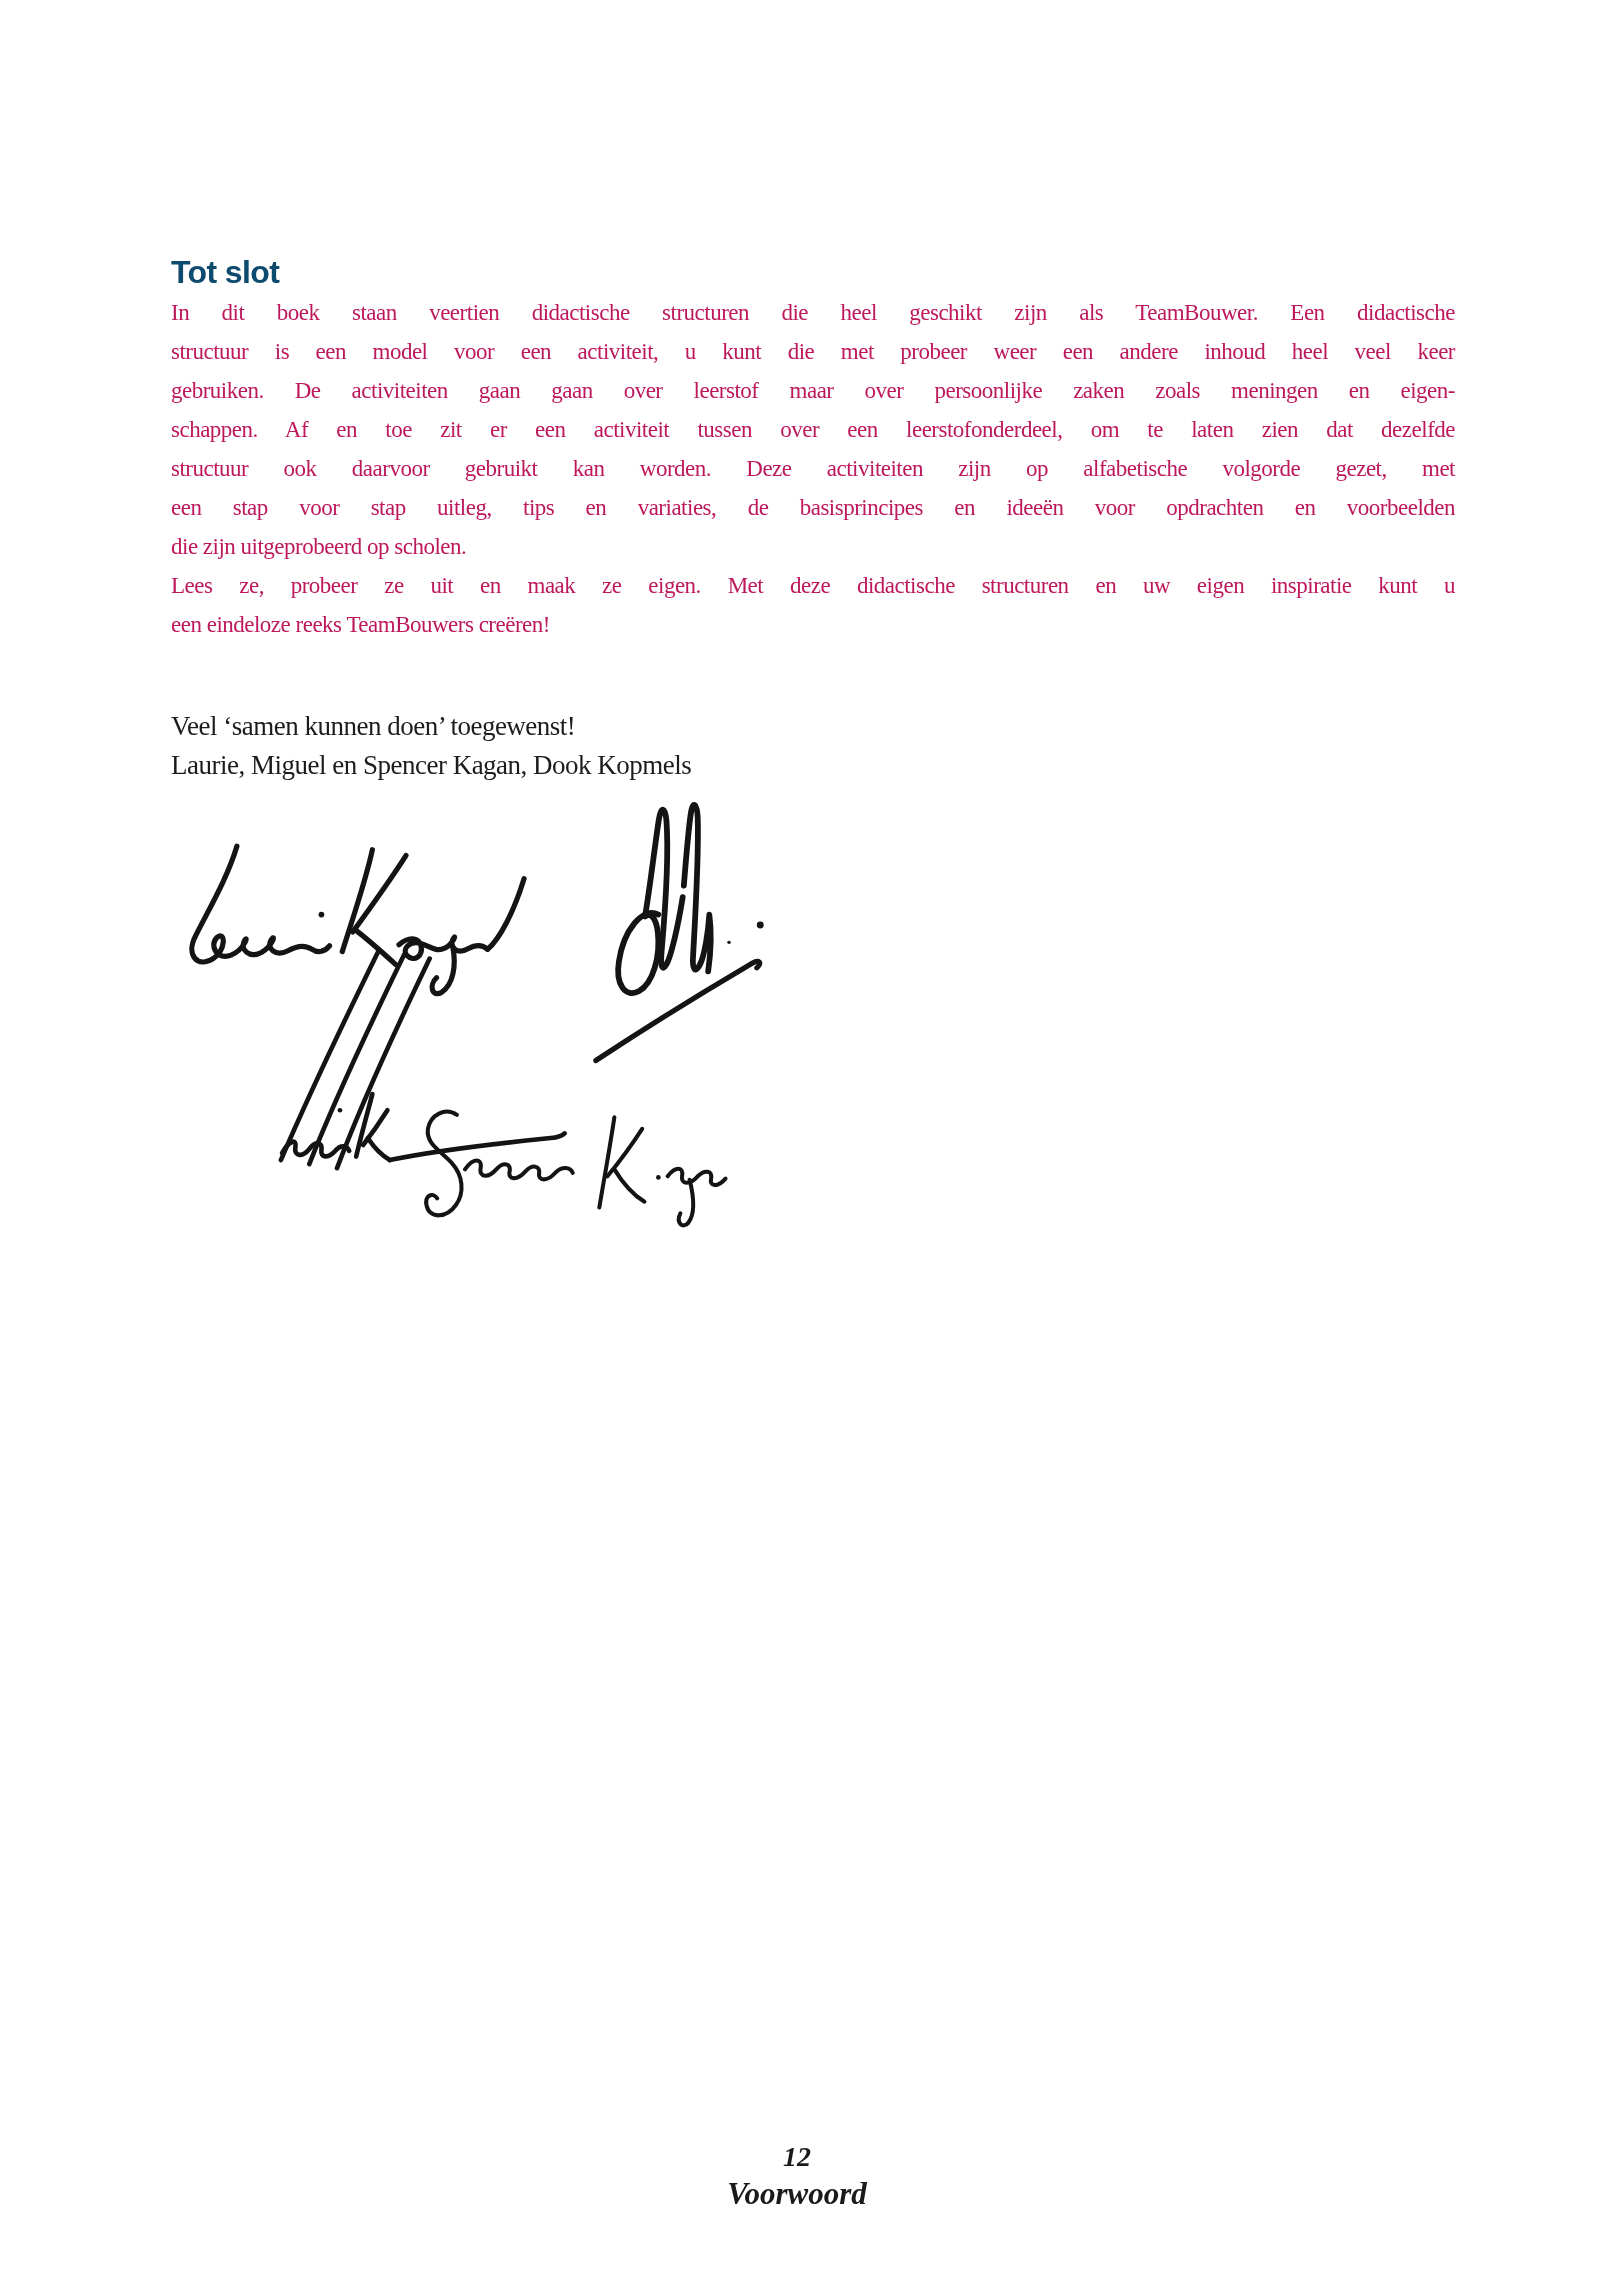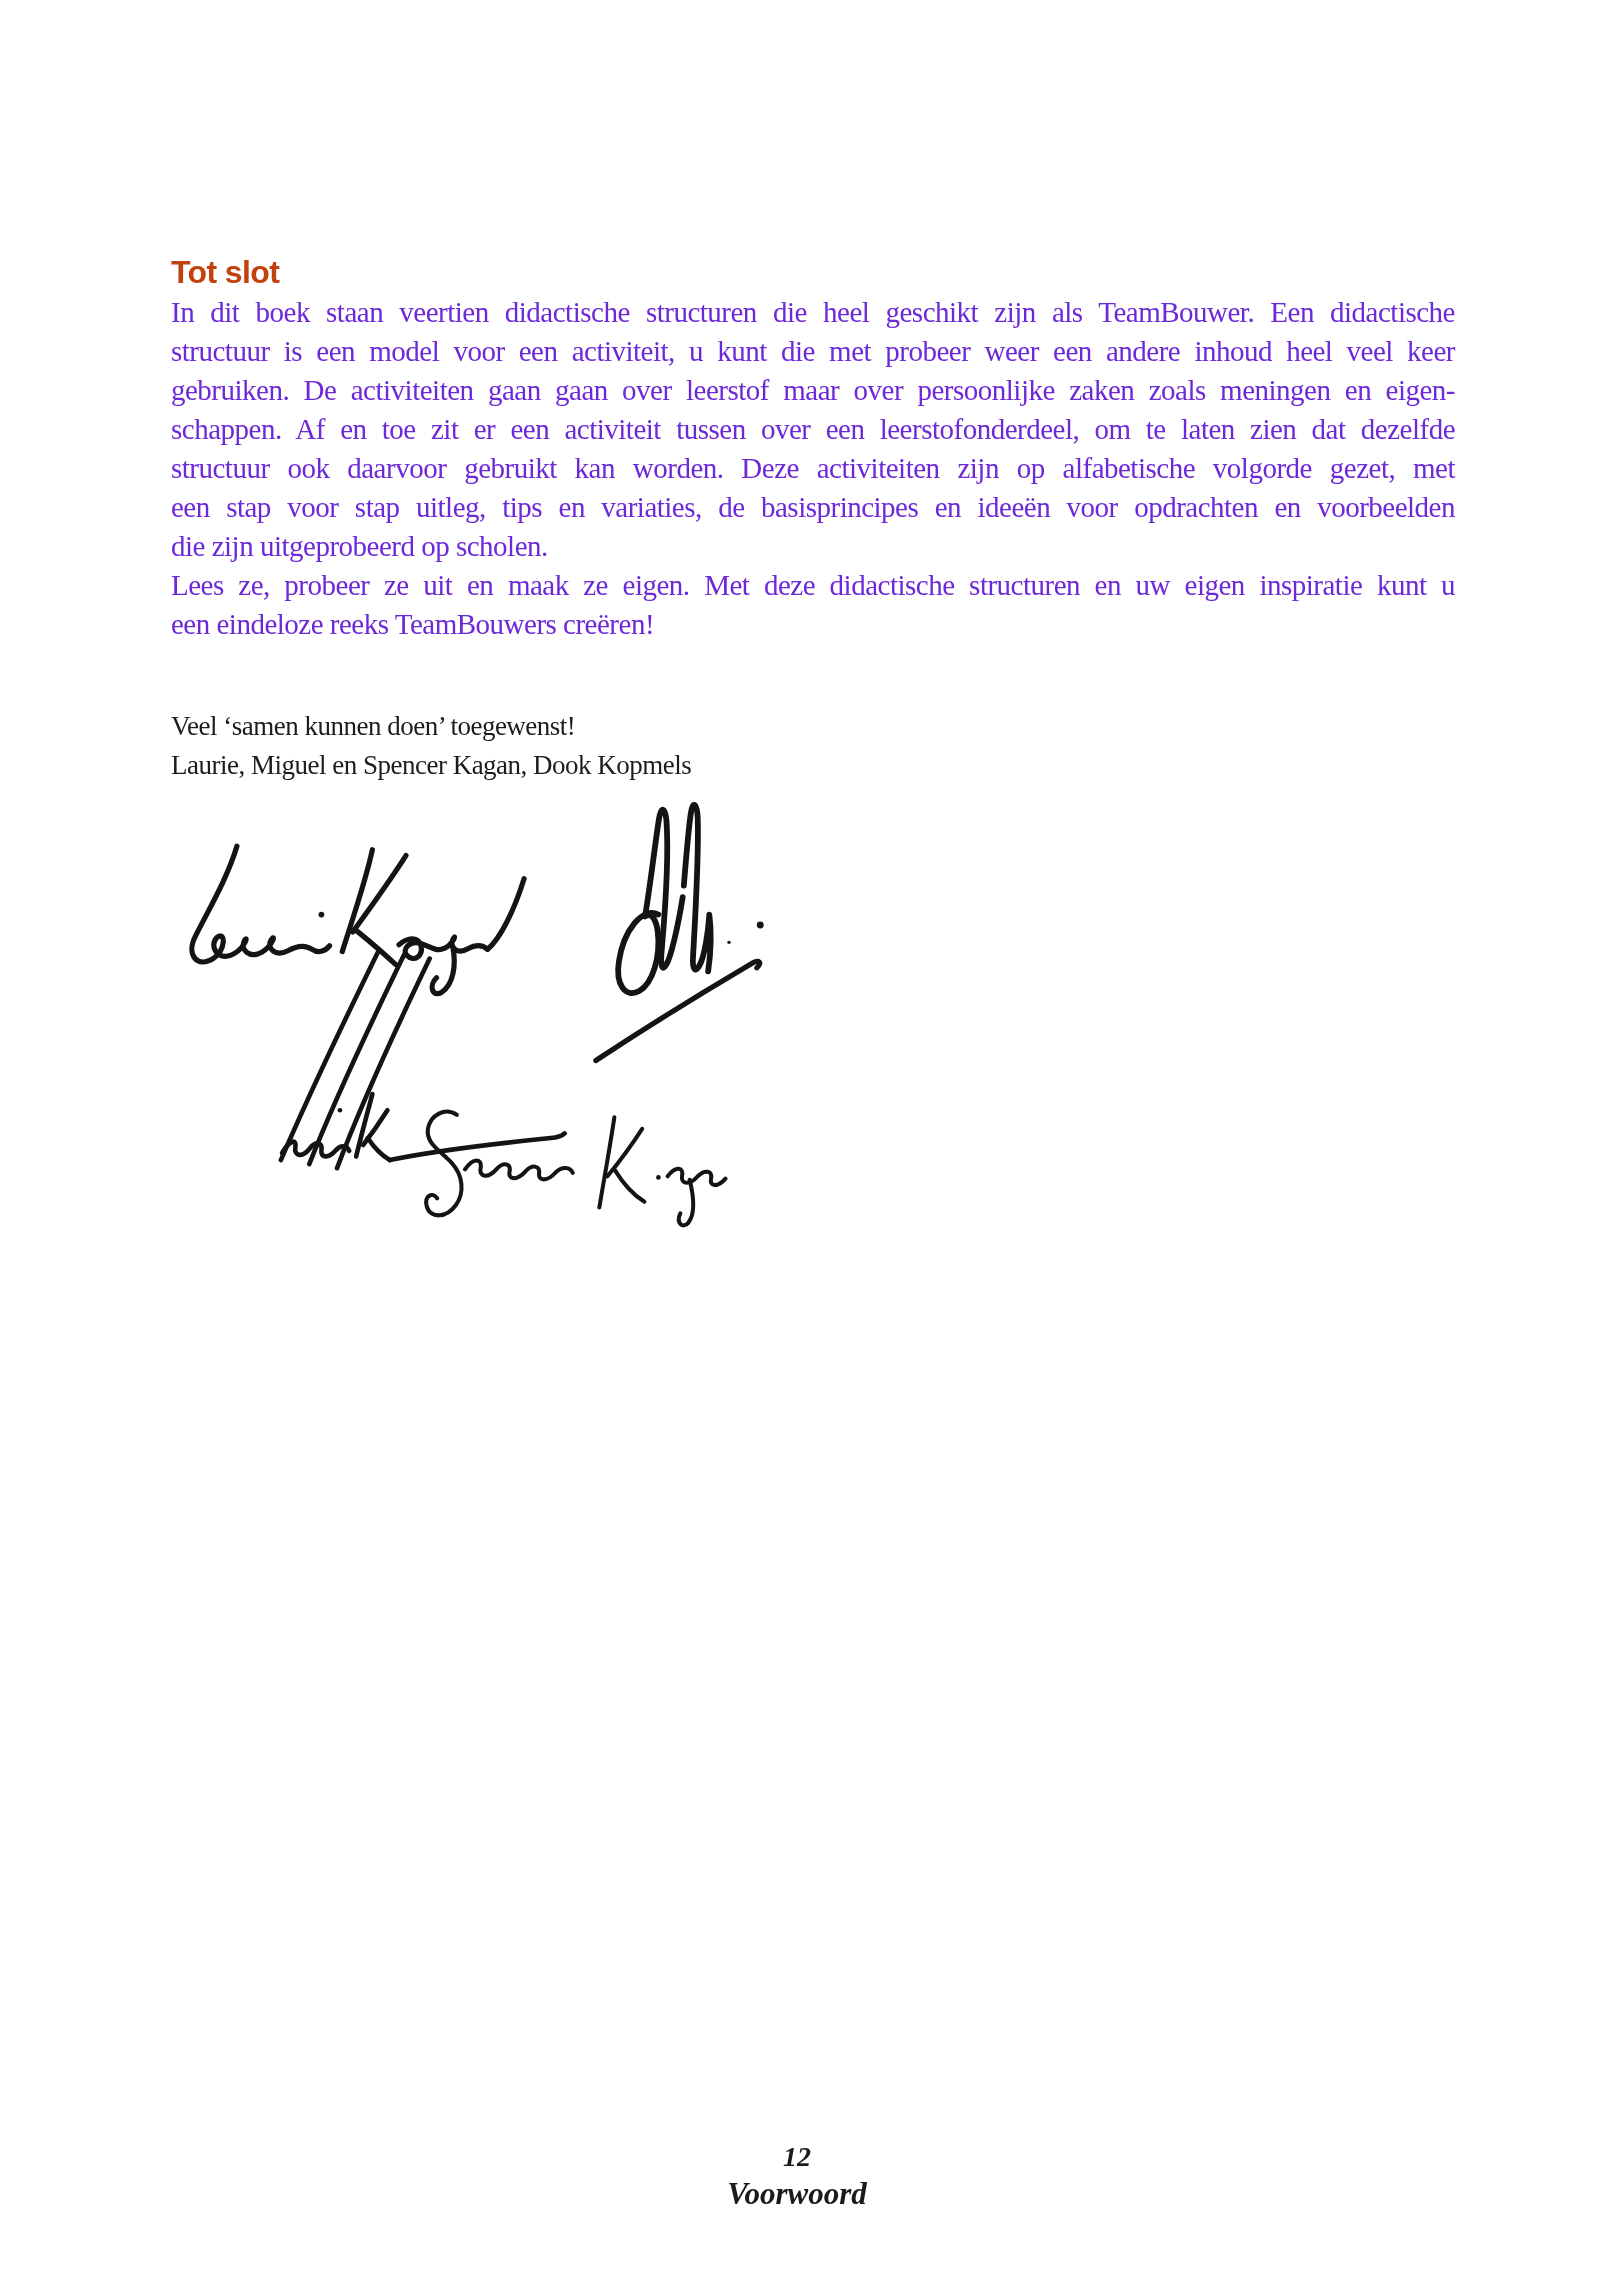--- a/index.html
+++ b/index.html
@@ -19,31 +19,31 @@
   .heading {
     position: absolute;
     left: 171px;
     top: 254px;
     margin: 0;
     font-family: "Liberation Sans", sans-serif;
     font-weight: 700;
     font-size: 32px;
     line-height: 36px;
     letter-spacing: -0.6px;
-    color: #c2410c;
+    color: #0c4a6e;
   }
   .body-text {
     position: absolute;
     left: 171px;
     top: 293px;
     width: 1284px;
-    font-size: 29px;
+    font-size: 23px;
     line-height: 39px;
     letter-spacing: -0.5px;
-    color: #6d28d9;
+    color: #be185d;
   }
   .line {
     height: 39px;
     text-align: justify;
     text-align-last: left;
     white-space: normal;
   }
   .line.just {
     text-align-last: justify;
   }

